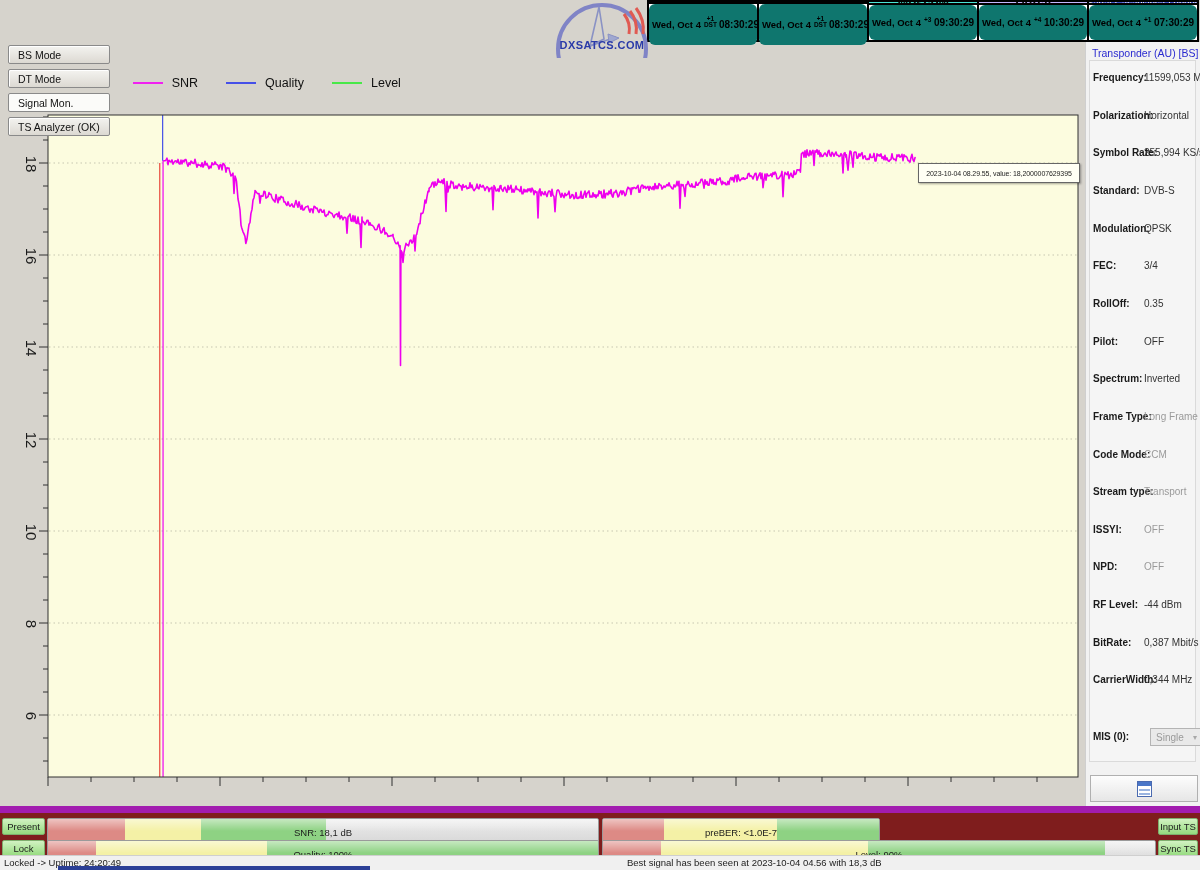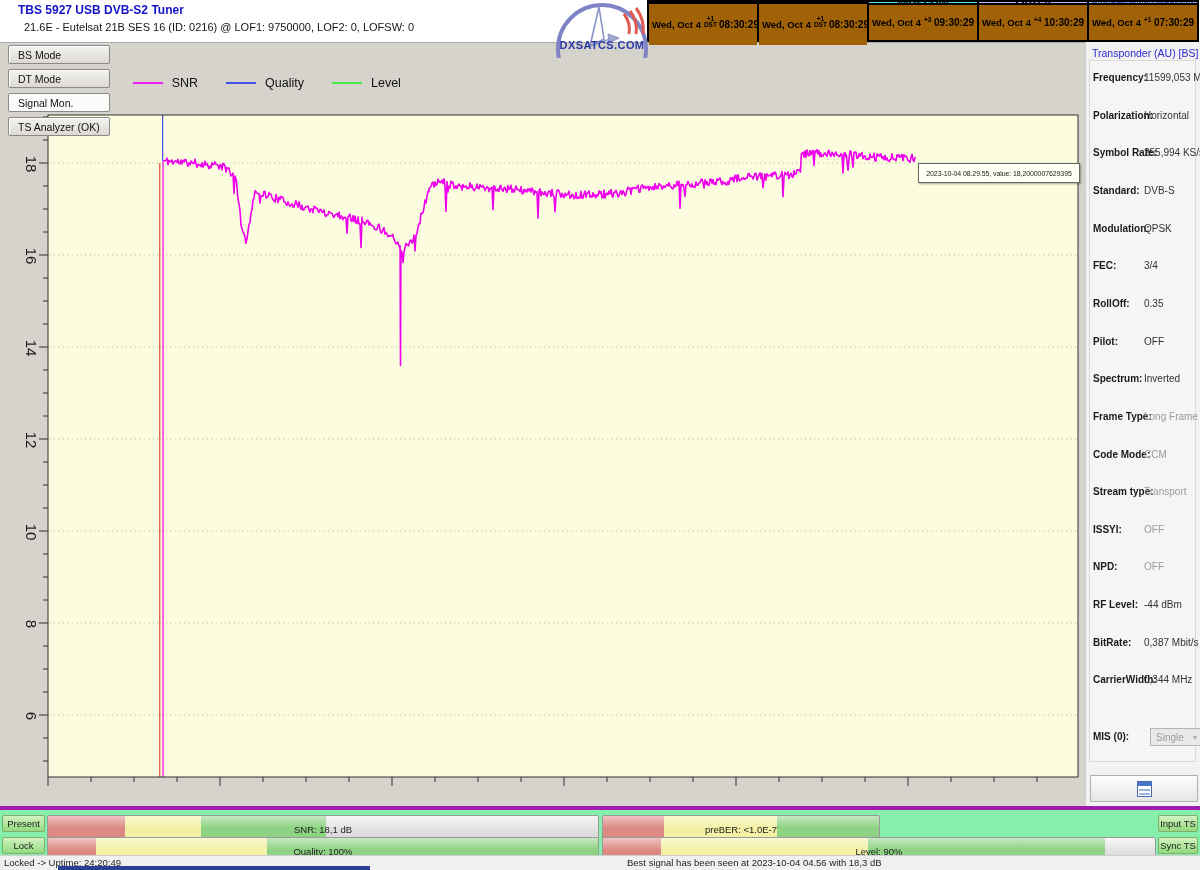--- a/index.html
+++ b/index.html
@@ -21,21 +21,21 @@
   .clocks{position:absolute;left:647px;top:0;height:42px;display:flex;z-index:5;}
   .clock{width:112px;border:2px solid #000;margin-left:-2px;display:flex;flex-direction:column;
          box-sizing:border-box;background:#fff;}
   .clock:first-child{margin-left:0;}
   .clock-head{height:17px;display:flex;align-items:center;justify-content:center;
               font-style:italic;font-weight:bold;font-size:10.5px;border-bottom:2px solid #000;
               white-space:nowrap;overflow:hidden;}
   .clock-head.small{font-size:9.5px;font-weight:normal;}
   .clock-head.tiny{font-size:8.5px;font-weight:normal;}
   .clock-head.big{font-size:13px;}
-  .clock-body{flex:1;background:#a16207;display:flex;align-items:center;padding:12px 3px;color:#000;}
+  .clock-body{flex:1;background:#0f766e;display:flex;align-items:center;padding:12px 3px;color:#000;border-radius:6px;}
   .c-date{font-weight:bold;font-size:9.5px;white-space:nowrap;}
   .c-off{display:flex;flex-direction:column;align-items:center;font-size:6.5px;font-weight:bold;
          line-height:6px;margin:0 2px 5px 3px;}
   .c-time{margin-left:auto;font-weight:bold;font-size:10px;white-space:nowrap;}
 
   
   .tabbar{position:absolute;left:8px;top:45px;display:flex;gap:5px;z-index:2;flex-direction:column;}
   .tab{height:17px;padding:0 9px;display:flex;align-items:center;font-size:10.5px;
        background:linear-gradient(#f4f3f0,#dcd9d2);border:1px solid #8a8a8a;border-radius:2px;
        box-shadow:inset 1px 1px 0 #fff;cursor:default;white-space:nowrap;}
@@ -68,22 +68,22 @@
               padding-left:5px;box-sizing:border-box;}
   .mis-select .chev{margin-left:auto;margin-right:4px;font-size:8px;color:#a8a8a8;}
   .sb-btn{position:absolute;left:4px;top:733px;width:106px;height:25px;background:linear-gradient(#fdfdfd,#e6e6e6);
           border:1px solid #b0b0b0;display:flex;align-items:center;justify-content:center;cursor:default;}
   .list-icon{width:13px;height:14px;border:1px solid #4a6ab0;background:#fff;position:relative;}
   .list-icon::before{content:"";position:absolute;left:0;top:0;right:0;height:4px;background:#4a76c8;}
   .list-icon::after{content:"";position:absolute;left:1px;right:1px;top:7px;height:2px;background:#9ab4e0;
                     box-shadow:0 4px 0 #9ab4e0;}
 
   
-  .bottomband{position:absolute;left:0;top:806px;width:1200px;height:49px;background:#86efac;
-              border-top:4px solid #a21caf;}
+  .bottomband{position:absolute;left:0;top:806px;width:1200px;height:49px;background:#7f1d1d;
+              border-top:7px solid #a21caf;}
   .gbtn{position:absolute;height:17px;background:linear-gradient(#d2f2c2,#94da7e);border:1px solid #7fae6e;
         border-radius:2px;font-size:9.5px;display:flex;align-items:center;justify-content:center;
         color:#1c1c1c;box-sizing:border-box;cursor:default;white-space:nowrap;}
   .bar{position:absolute;height:28px;background:linear-gradient(#ececec,#d6d6d6);border:1px solid #9a9a9a;
        border-radius:2px;overflow:hidden;box-sizing:border-box;}
   .bar .seg{position:absolute;top:0;bottom:0;left:0;}
   .bar .shine{position:absolute;left:0;right:0;top:0;height:45%;background:linear-gradient(rgba(255,255,255,.5),rgba(255,255,255,0));}
   .bar .bl{position:absolute;inset:0;display:flex;align-items:center;justify-content:center;
            font-size:9.5px;color:#1c1c1c;white-space:nowrap;}
 
@@ -92,24 +92,20 @@
              border-top:1px solid #cfcfcf;font-size:9.5px;color:#222;}
   .fs-left{position:absolute;left:4px;top:1px;white-space:nowrap;}
   .fs-center{position:absolute;left:595px;top:1px;white-space:nowrap;padding-left:32px;}
   .bluestrip{position:absolute;left:58px;top:866px;width:312px;height:4px;background:#2b3f96;}
 </style>
 </head>
 <body>
 
 <div id="app">
 
-  <div class="topband">
-    <div class="title">TBS 5927 USB DVB-S2 Tuner</div>
-    <div class="subtitle">21.6E - Eutelsat 21B  SES 16 (ID: 0216) @ LOF1: 9750000, LOF2: 0, LOFSW: 0</div>
-  </div>
 
   <div class="logo">
     <svg width="100" height="58" viewBox="0 0 100 58">
       <circle cx="50" cy="49" r="44" fill="none" stroke="#8084c6" stroke-width="4"></circle>
       <path d="M47 7 L38 46 L52 39 Z" fill="none" stroke="#8a92c4" stroke-width="1.6"></path>
       <path d="M38 46 L64 37" stroke="#8a92c4" stroke-width="1.6" fill="none"></path>
       <path d="M56 34 L67 38 L57 43 Z" fill="#a0a8d0" stroke="#8a92c4" stroke-width="1"></path>
       <path d="M72 14 q7 9 5 20" stroke="#e05a52" stroke-width="3" fill="none"></path>
       <path d="M78 11 q8 10 6 23" stroke="#e05a52" stroke-width="3" fill="none"></path>
       <path d="M84 8 q9 12 7 26" stroke="#e05a52" stroke-width="3" fill="none"></path>

